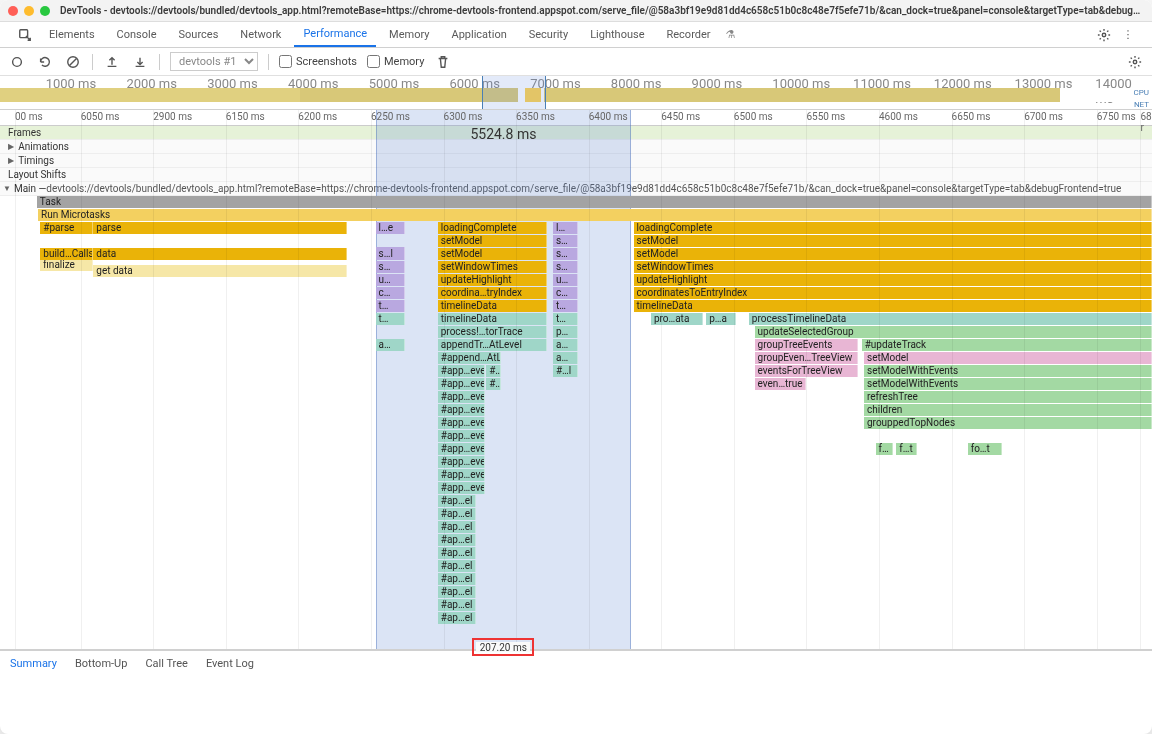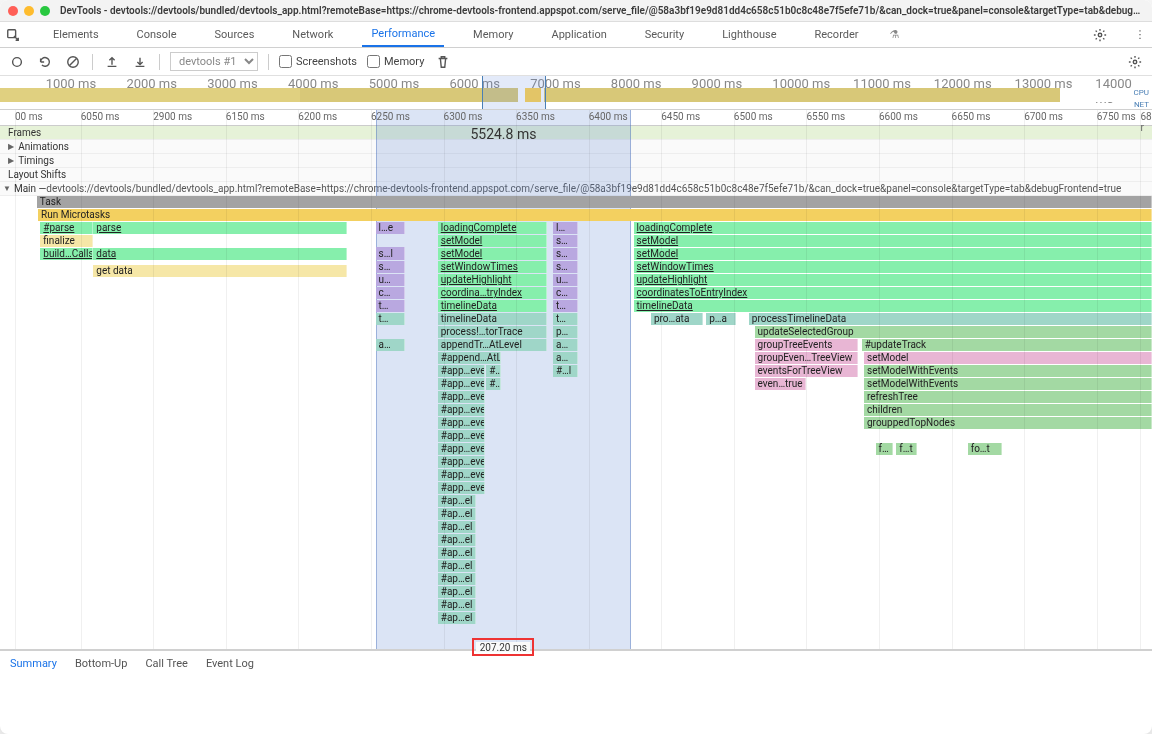--- a/index.html
+++ b/index.html
@@ -3,21 +3,21 @@
 <meta charset="utf-8">
 <style>
 * { margin: 0; padding: 0; box-sizing: border-box; font-family: -apple-system, "Segoe UI", Roboto, sans-serif; }
 body { background: #fff; font-size: 11px; color: #333; width: 1152px; height: 734px; overflow: hidden; position: relative; border-radius: 8px; box-shadow: 0 10px 40px rgba(0,0,0,0.25); }
 .titlebar { height: 22px; background: #f3f3f3; border-bottom: 1px solid #ddd; display: flex; align-items: center; padding: 0 8px; font-size: 10px; color: #555; }
 .traffic { display: flex; gap: 6px; margin-right: 10px; }
 .tl-btn { width: 10px; height: 10px; border-radius: 50%; }
 .tl-close { background:#ff5f57; } .tl-min { background:#febc2e; } .tl-max { background:#28c840; }
 .titlebar-text { white-space: nowrap; overflow: hidden; text-overflow: ellipsis; flex: 1; font-weight: 600; color:#3a3a3a; }
 
-.panel-tabs { height: 26px; display: flex; align-items: center; border-bottom: 1px solid #d0d0d0; padding: 0 2px; gap: 20px; }
+.panel-tabs { height: 26px; display: flex; align-items: center; border-bottom: 1px solid #d0d0d0; padding: 0 14px; gap: 4px; }
 .panel-tabs .icon-btn { width: 22px; height: 22px; display:flex; align-items:center; justify-content:center; color:#5a5a5a; border-radius:3px; }
 .panel-tabs .tab { padding: 0 9px; height: 100%; display: flex; align-items: center; color: #5a5a5a; cursor: pointer; }
 .panel-tabs .tab.active { color: #1a73e8; border-bottom: 2px solid #1a73e8; }
 .flex-spacer { flex:1; }
 .gear-icon, .more-icon { width: 20px; height:20px; display:flex; align-items:center; justify-content:center; color:#5a5a5a; }
 
 .perf-toolbar { height: 28px; display: flex; align-items: center; padding: 0 8px; gap: 10px; border-bottom: 1px solid #e0e0e0; }
 .perf-toolbar .icon-btn { width: 18px; height: 18px; display:flex; align-items:center; justify-content:center; color:#555; }
 .perf-toolbar select { font-size: 11px; border:1px solid #ccc; padding:1px 4px; background:#fff; color:#888; }
 .divider { width:1px; height:16px; background:#ccc; }
@@ -42,21 +42,21 @@
 .track-header .tri { margin-right:4px; font-size:8px; color:#666; }
 .main-header { height:14px; background:#fafafa; border-bottom:1px solid #eee; font-size:10px; padding-left:3px; display:flex; align-items:center; white-space:nowrap; overflow:hidden; color:#333;}
 .main-header .tri { color:#666; margin-right:3px; font-size:8px; }
 
 .flame-rows { position:relative; }
 .row { height:13px; position:relative; }
 .bar { position:absolute; top:0; height:12px; font-size:10px; line-height:12px; padding-left:3px; white-space:nowrap; overflow:hidden; color:#222; border-right:1px solid rgba(255,255,255,0.4); }
 .c-task { background:#a3a3a3; color:#222; }
 .c-micro { background:#f3d060; }
 .c-purple { background:#b9a8e0; }
-.c-lpurple { background:#86efac;text-decoration:underline; }
+.c-lpurple { background:#eab308; }
 .c-yellow { background:#f6e7a7; }
 .c-green { background:#a3d9a3; }
 .c-teal { background:#9fd6c8; }
 .c-pink { background:#e8b6d4; }
 .c-frames { background:#d7ecc4; }
 
 .highlight-box { position:absolute; border:2px solid #e33; pointer-events:none; }
 
 .bottom-tabs { height:26px; display:flex; align-items:center; padding:0 10px; gap:18px; border-top:1px solid #d0d0d0; font-size:11px; }
 .bottom-tabs .btab { color:#555; cursor:pointer; }
@@ -191,21 +191,21 @@
       <span style="left: 13.3%;">2900 ms</span>
       <span style="left: 19.6%;">6150 ms</span>
       <span style="left: 25.9%;">6200 ms</span>
       <span style="left: 32.2%;">6250 ms</span>
       <span style="left: 38.5%;">6300 ms</span>
       <span style="left: 44.8%;">6350 ms</span>
       <span style="left: 51.1%;">6400 ms</span>
       <span style="left: 57.4%;">6450 ms</span>
       <span style="left: 63.7%;">6500 ms</span>
       <span style="left: 70%;">6550 ms</span>
-      <span style="left: 76.3%;">6600 ms</span>
+      <span style="left: 76.3%;">4600 ms</span>
       <span style="left: 82.6%;">6650 ms</span>
       <span style="left: 88.9%;">6700 ms</span>
       <span style="left: 95.2%;">6750 ms</span>
       <span style="left: 99%;">6800 r</span>
     </div>
 
   <div class="track-header c-frames" style="background:#e6f2d8;">
       <span>Frames</span>
     </div>
   <div class="track-header">
@@ -235,21 +235,21 @@
     <div id="dynamic-rows">
         <div class="row">
           <div class="bar c-lpurple" style="left: 3.5%; width: 4.6%;">#parse</div>
           <div class="bar c-lpurple" style="left: 8.1%; width: 22%;">parse</div>
           <div class="bar c-purple" style="left: 32.6%; width: 2.6%;">l…e</div>
           <div class="bar c-lpurple" style="left: 38%; width: 9.5%;">loadingComplete</div>
           <div class="bar c-purple" style="left: 48%; width: 2.2%;">l…</div>
           <div class="bar c-lpurple" style="left: 55%; width: 45%;">loadingComplete</div>
         </div>
         <div class="row">
-          <div class="bar c-yellow" style="left: 3.5%; width: 4.6%;">finalize</div>
+          <div class="bar c-yellow" style="left: 3.5%; width: 4.6%; margin-top: 24px;">finalize</div>
           <div class="bar c-yellow" style="left: 8.1%; width: 22%; margin-top: 30px;">get data</div>
           <div class="bar c-purple" style="left: 32.6%; width: 2.6%; margin-top: 12px;">se…l</div>
           <div class="bar c-lpurple" style="left: 38%; width: 9.5%;">setModel</div>
           <div class="bar c-purple" style="left: 48%; width: 2.2%;">s…</div>
           <div class="bar c-lpurple" style="left: 55%; width: 45%;">setModel</div>
         </div>
         <div class="row">
           <div class="bar c-lpurple" style="left: 3.5%; width: 4.6%;">build…Calls</div>
           <div class="bar c-lpurple" style="left: 8.1%; width: 22%;">data</div>
           <div class="bar c-purple" style="left: 32.6%; width: 2.6%;">s…l</div>

